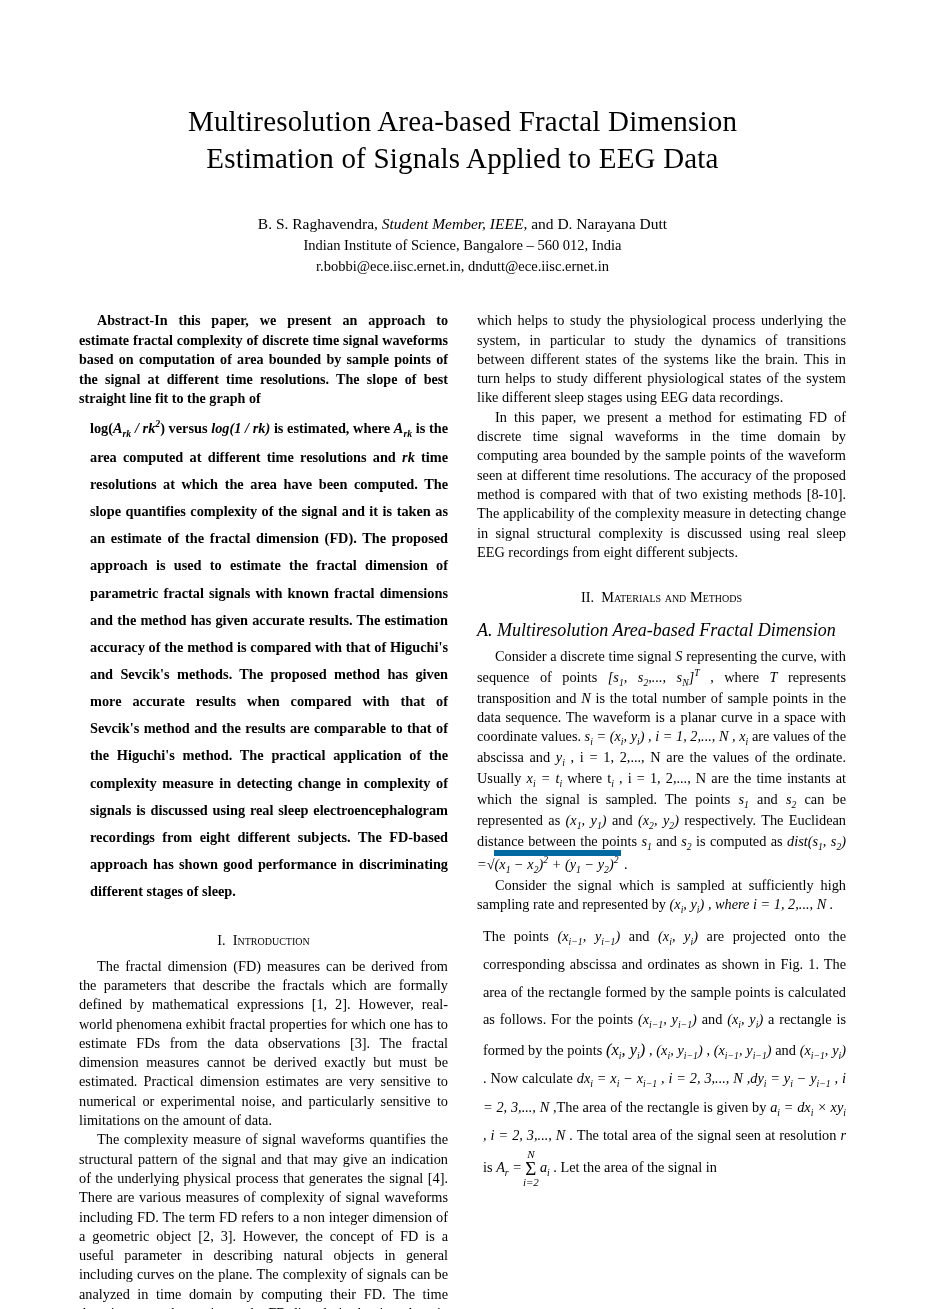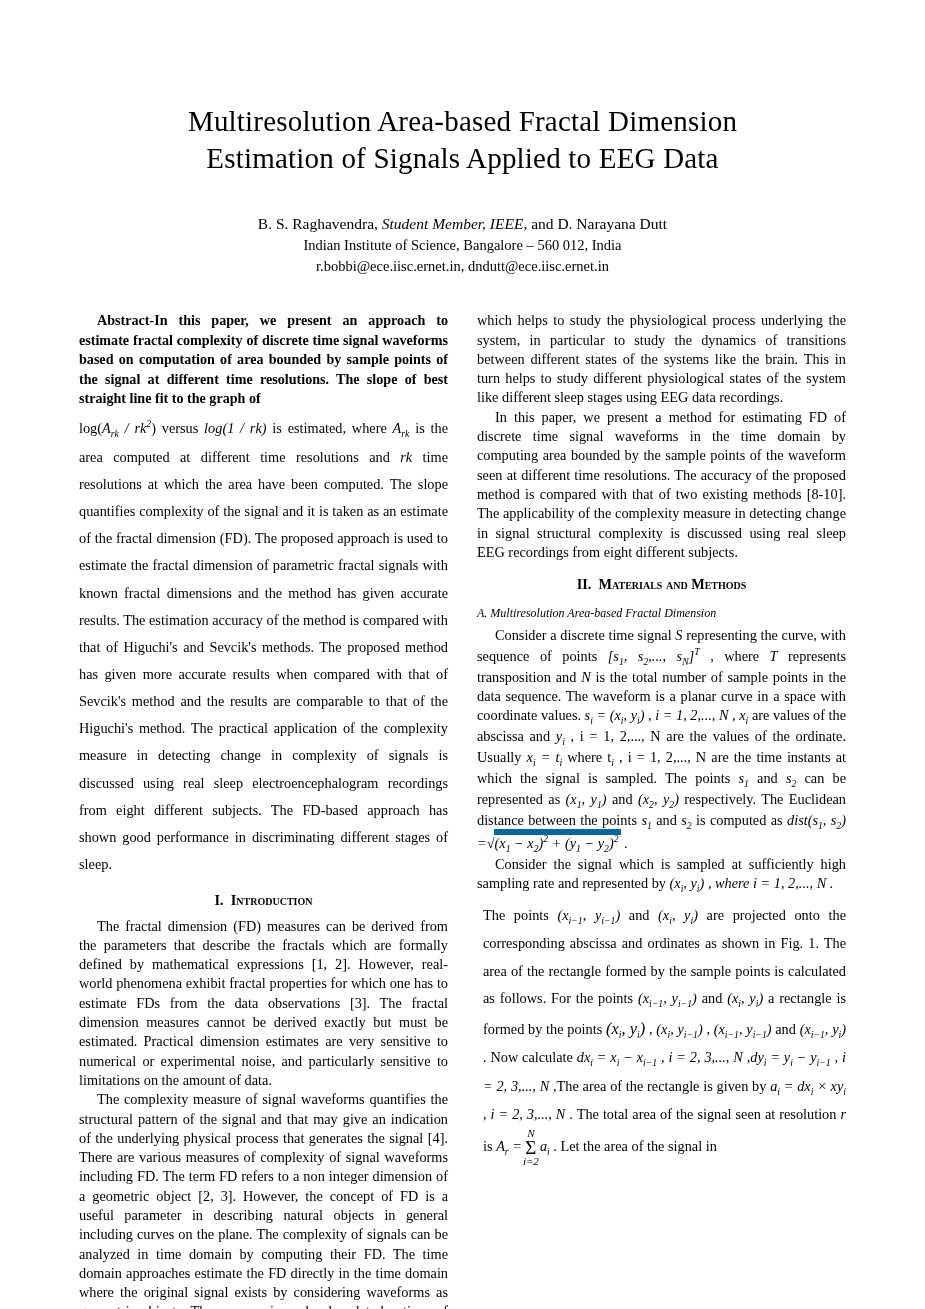--- a/index.html
+++ b/index.html
@@ -72,29 +72,28 @@
     text-align: justify;
     font-size: 14.1px;
     line-height: 1.38;
     text-indent: 18px;
   }
   .abstract .lead {
     font-weight: bold;
   }
   .sec-head {
     text-align: center;
-    margin: 13px 0 6px 0;
+    margin: 26px 0 6px 0;
     font-size: 14.3px;
     font-variant: small-caps;
-    font-weight: bold;
   }
   .sec-head .num { font-variant: normal; }
   .subsec-head {
     margin: 11px 0 4px 0;
-    font-size: 12px;
+    font-size: 18px;
     font-style: italic;
     text-indent: 0;
   }
   .mathline {
     display: block;
     margin: 7px 0;
     text-align: justify;
     font-size: 14.3px;
     line-height: 1.9;
   }
@@ -143,21 +142,21 @@
   <div class="email">r.bobbi@ece.iisc.ernet.in, dndutt@ece.iisc.ernet.in</div>
 
   <div class="columns">
 
     <div class="col">
 
       <div class="abstract">
         <span class="lead">Abstract-</span><span>In this paper, we present an approach to estimate fractal complexity of discrete time signal waveforms based on computation of area bounded by sample points of the signal at different time resolutions. The slope of best straight line fit to the graph of </span>
       </div>
 
-      <div class="mathline" style="text-indent:0; font-weight:normal;">
+      <div class="mathline" style="text-indent:0; font-weight:bold;margin-left:11px;">
         <span>log(</span><span class="mi">A</span><sub>rk</sub><span class="mi"> / rk</span><sup>2</sup><span>)</span>
         <span> versus </span>
         <span class="mi">log(1 / rk)</span>
         <span> is estimated, where </span><span class="mi">A</span><sub>rk</sub><span> is the area computed at different time resolutions and </span><span class="mi">rk</span><span> time resolutions at which the area have been computed. The slope quantifies complexity of the signal and it is taken as an estimate of the fractal dimension (FD). The proposed approach is used to estimate the fractal dimension of parametric fractal signals with known fractal dimensions and the method has given accurate results. The estimation accuracy of the method is compared with that of Higuchi's and Sevcik's methods. The proposed method has given more accurate results when compared with that of Sevcik's method and the results are comparable to that of the Higuchi's method. The practical application of the complexity measure in detecting change in complexity of signals is discussed using real sleep electroencephalogram recordings from eight different subjects. The FD-based approach has shown good performance in discriminating different stages of sleep.</span>
       </div>
 
       <div class="sec-head">
         <span class="num">I.</span>&nbsp;&nbsp;<span>Introduction</span>
       </div>
 

